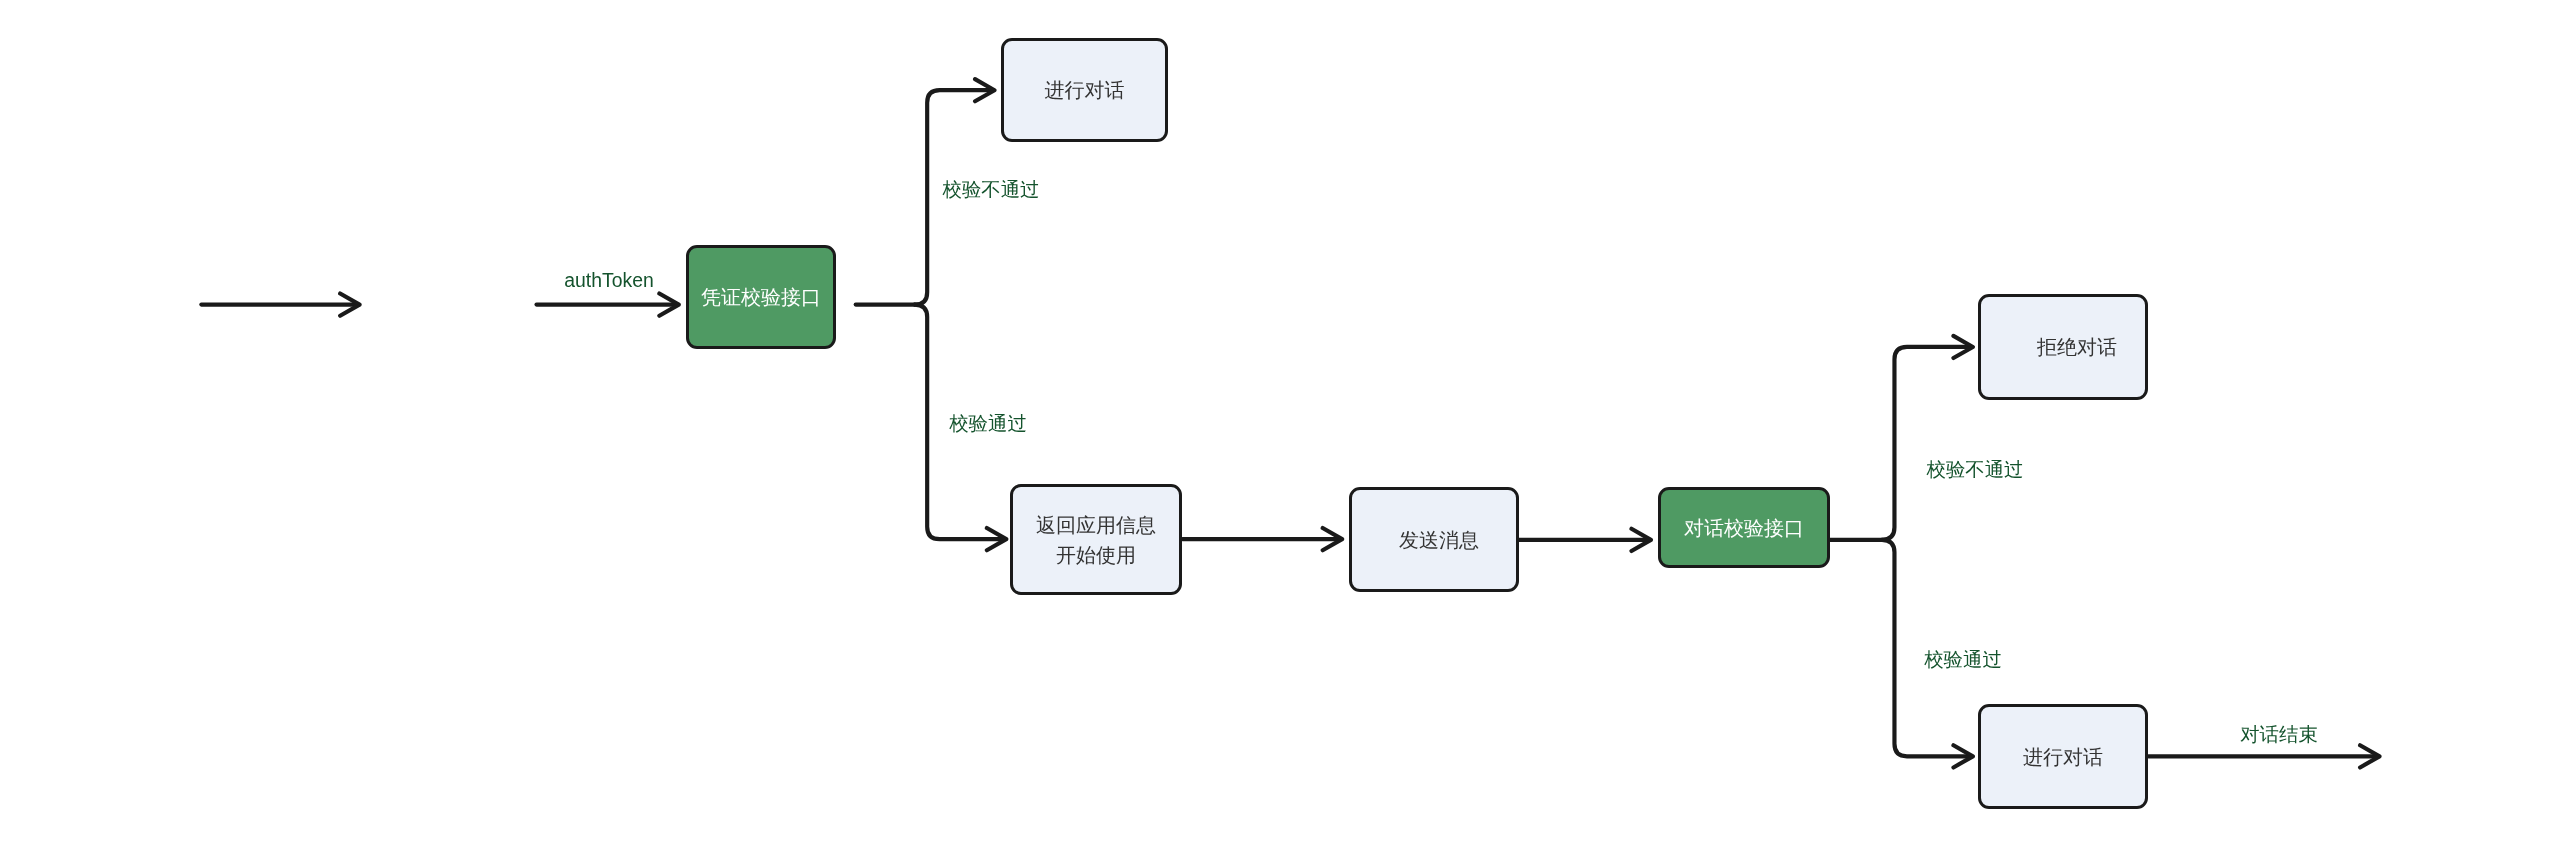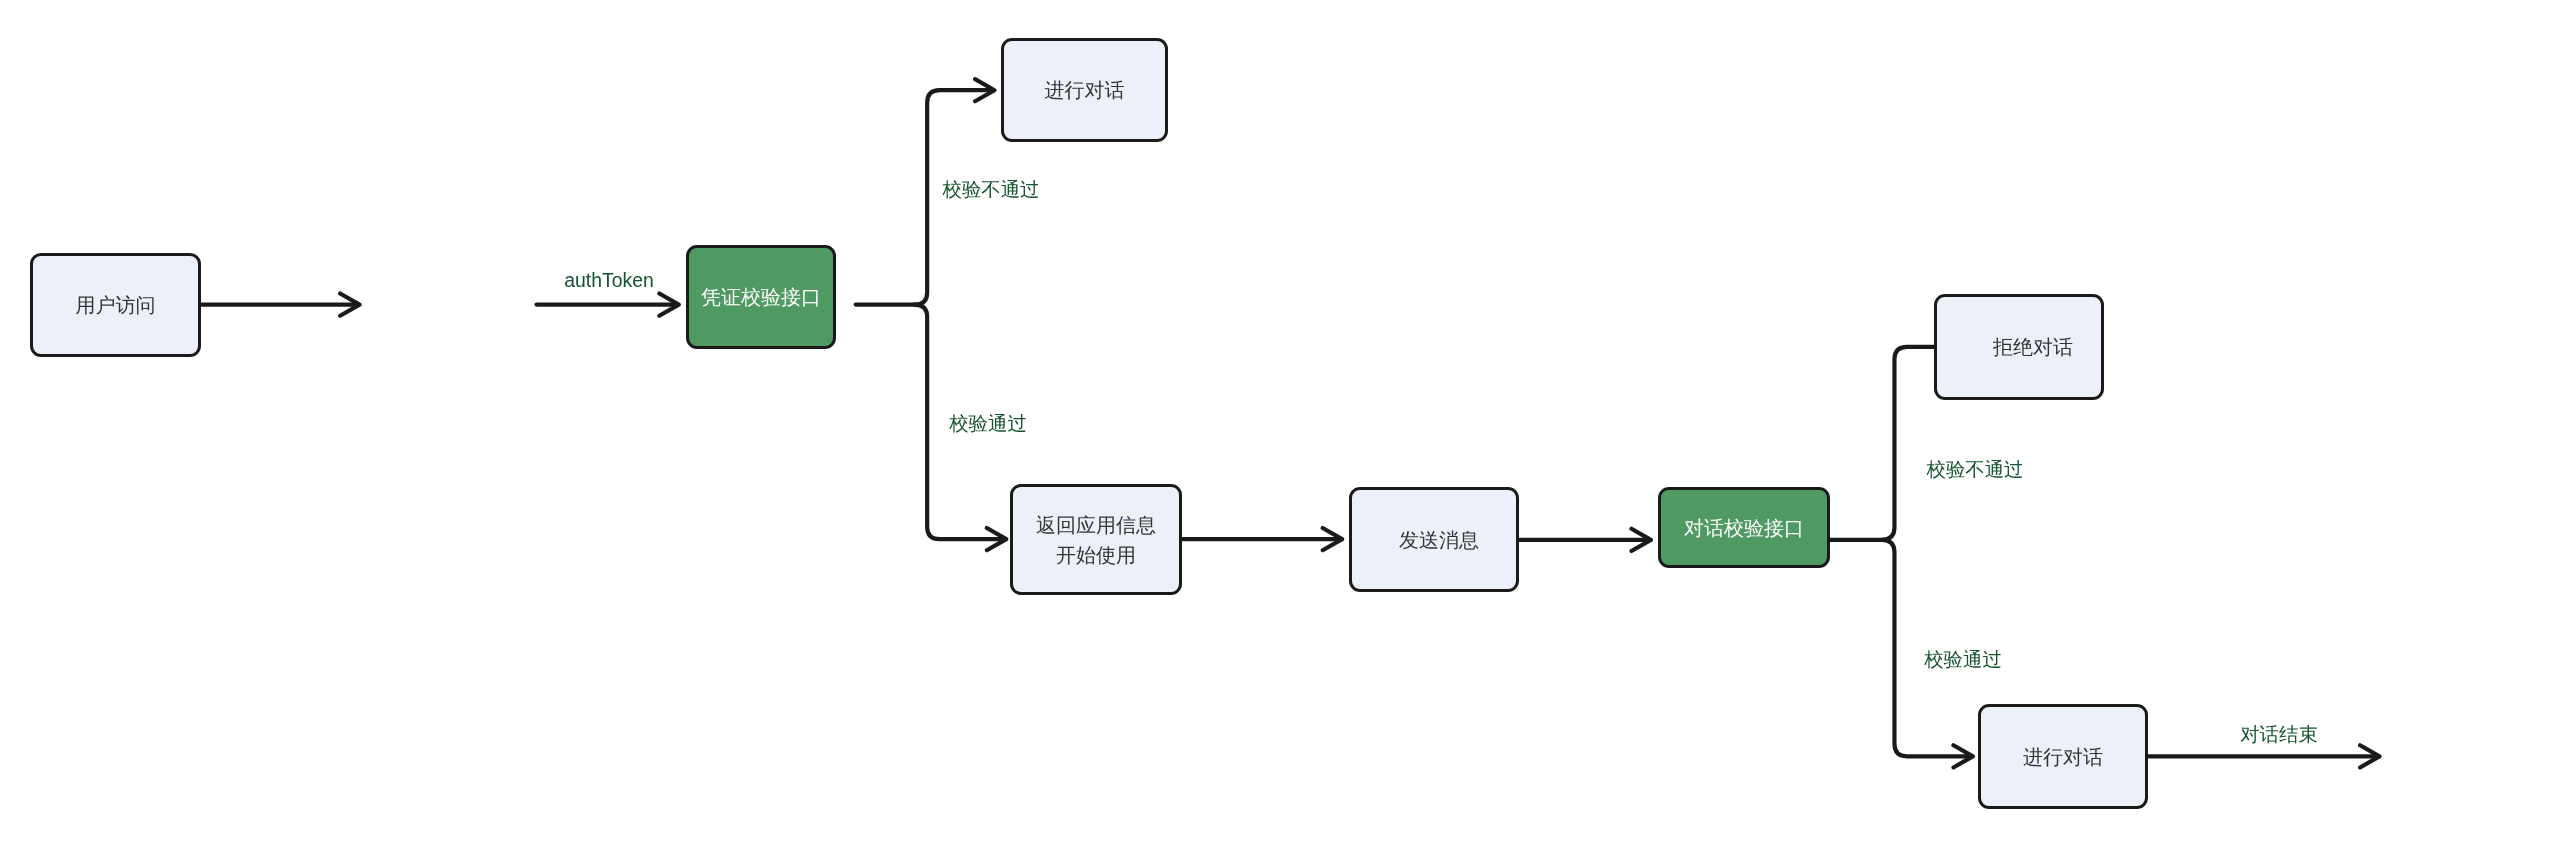--- a/index.html
+++ b/index.html
@@ -75,23 +75,20 @@
     <path class="edge" d="M 1704 777 L 1932 777" marker-end="url(#arrow)"></path>
     <path class="edge" d="M 2189 778 L 2377 778" marker-end="url(#arrow)"></path>
 
     <path class="edge" d="M 2637 778 L 2712 778"></path>
     <path class="edge" d="M 2712 778 Q 2730 778 2730 760 L 2730 518 Q 2730 500 2748 500 L 2841 500" marker-end="url(#arrow)"></path>
     <path class="edge" d="M 2712 778 Q 2730 778 2730 796 L 2730 1072 Q 2730 1090 2748 1090 L 2841 1090" marker-end="url(#arrow)"></path>
 
     <path class="edge" d="M 3096 1090 L 3427 1090" marker-end="url(#arrow)"></path>
   </svg>
 
-  <div class="node" style="left:30px; top:253px; width:171px; height:104px;">
-    <span class="lbl">用户访问</span>
-  </div>
 
 
   <div class="node accent" style="left:686px; top:245px; width:150px; height:104px;">
     <span class="lbl">凭证校验接口</span>
   </div>
 
   <div class="node" style="left:1001px; top:38px; width:167px; height:104px;">
     <span class="lbl">进行对话</span>
   </div>
 
@@ -101,21 +98,21 @@
   </div>
 
   <div class="node" style="left:1349px; top:487px; width:170px; height:105px;padding-left:10px;">
     <span class="lbl">发送消息</span>
   </div>
 
   <div class="node accent" style="left:1658px; top:487px; width:172px; height:81px;">
     <span class="lbl">对话校验接口</span>
   </div>
 
-  <div class="node" style="left:1934px; top:294px; width:170px; height:106px;padding-left:28px;">
+  <div class="node" style="left:1978px; top:294px; width:170px; height:106px;padding-left:28px;">
     <span class="lbl">拒绝对话</span>
   </div>
 
   <div class="node" style="left:1978px; top:704px; width:170px; height:105px;">
     <span class="lbl">进行对话</span>
   </div>
 
 
   <div class="edge-label" style="left:609px; top:280px;">authToken</div>
 

